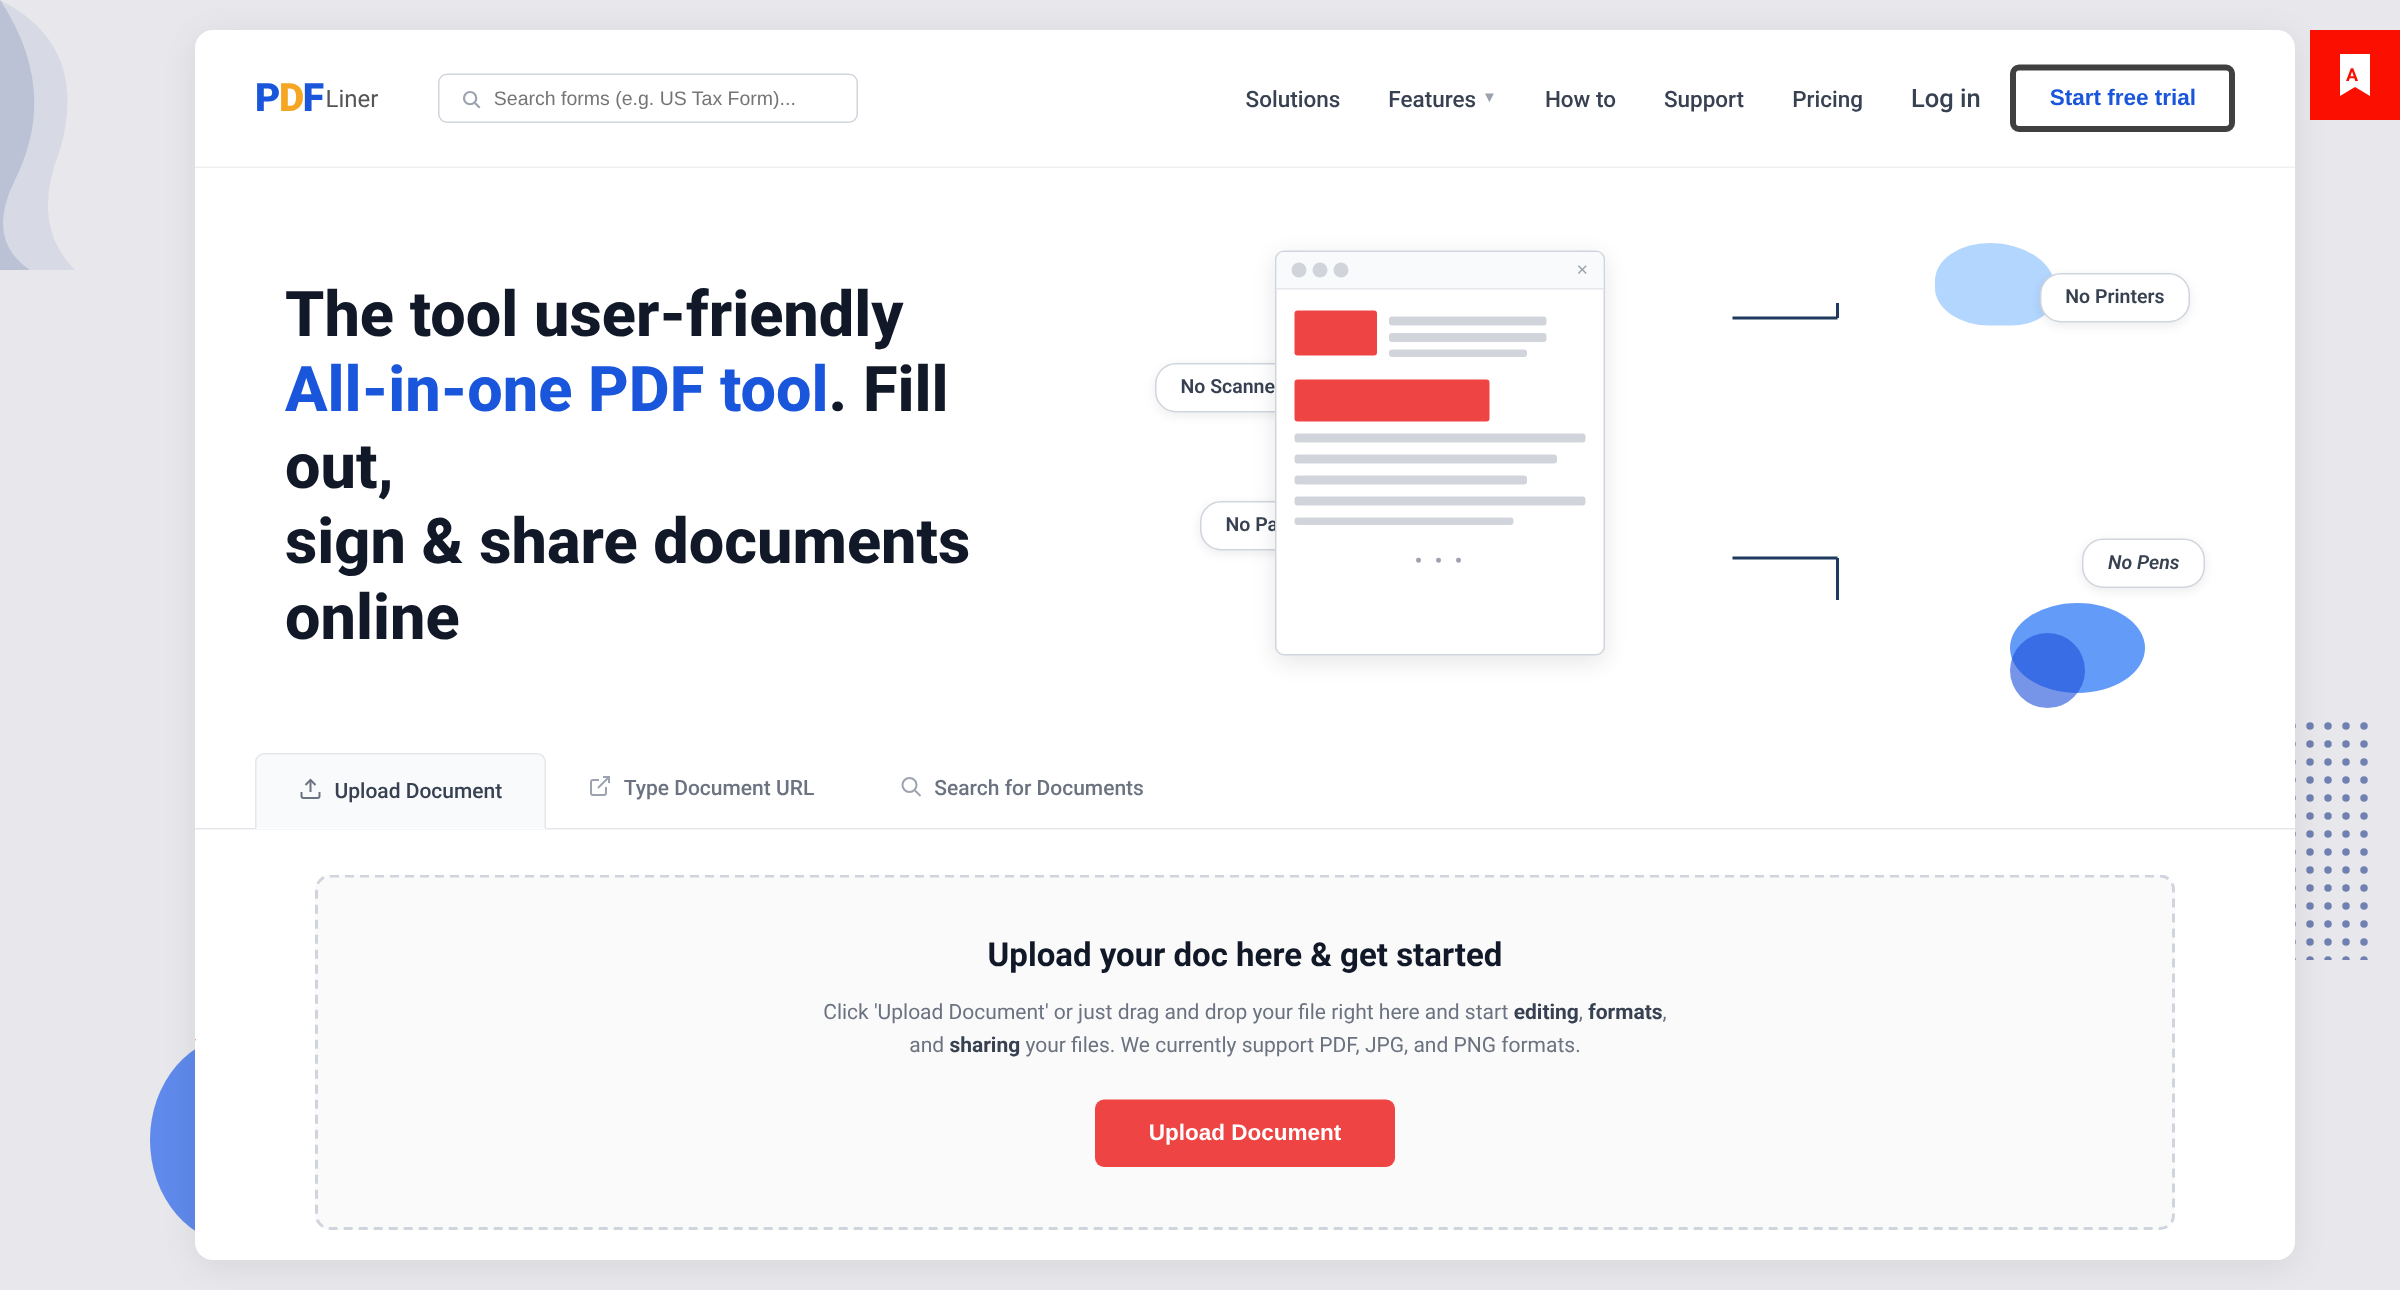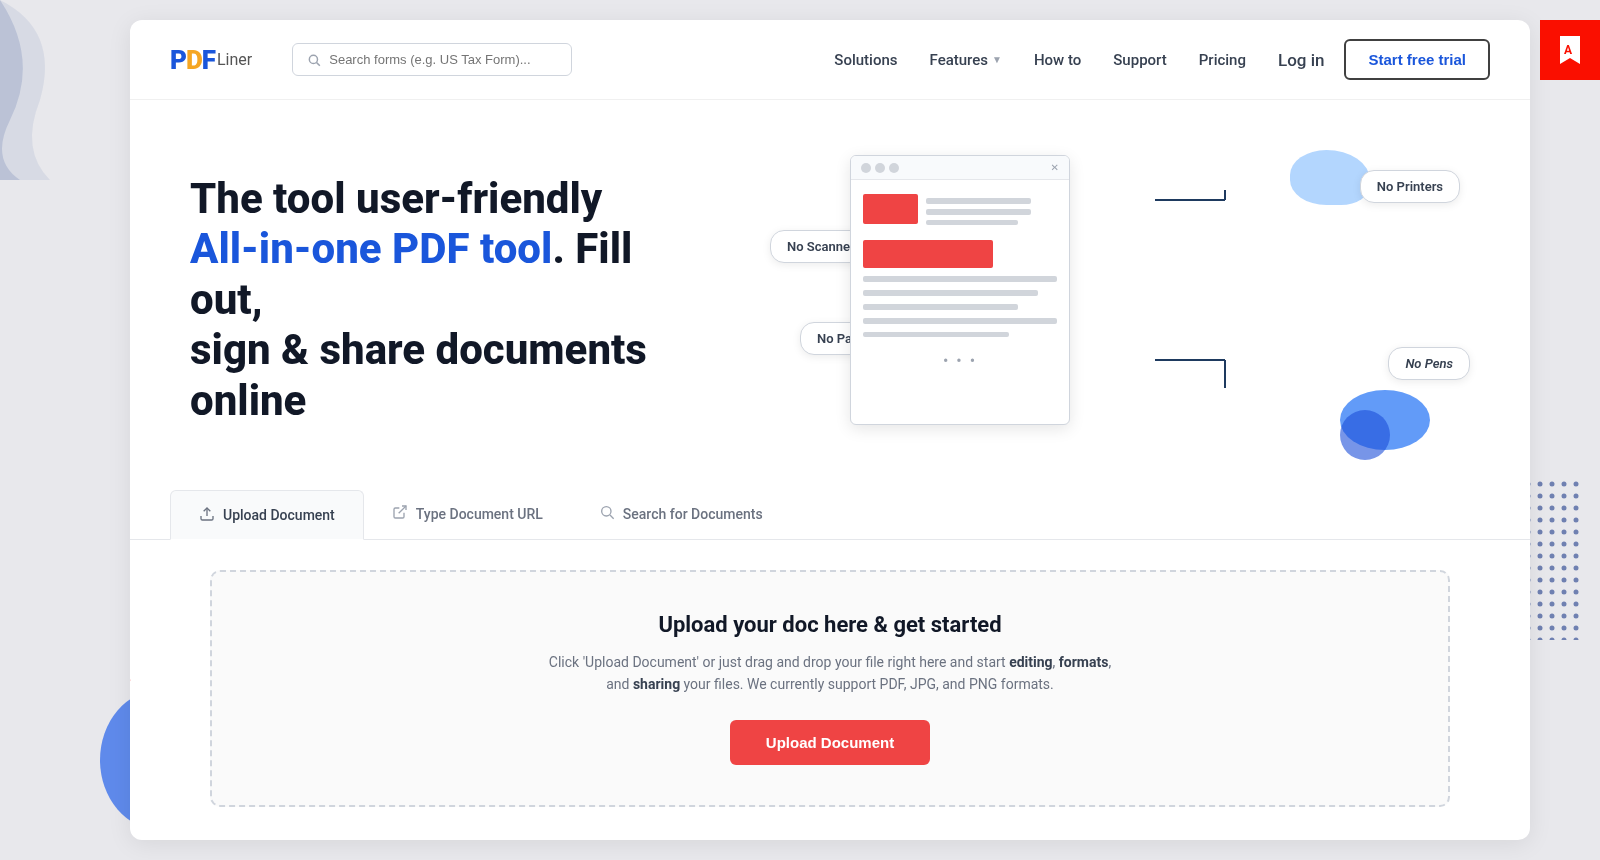--- a/index.html
+++ b/index.html
@@ -33,21 +33,21 @@
       box-shadow: 0 4px 24px rgba(0,0,0,0.08);
       overflow: hidden;
       z-index: 1;
     }
 
     
     .navbar {
       display: flex;
       align-items: center;
       padding: 0 40px;
-      height: 80px;
+      height: 92px;
       border-bottom: 1px solid #f0f0f0;
       gap: 20px;
     }
     .logo {
       display: flex;
       align-items: center;
       margin-right: 20px;
       flex-shrink: 0;
     }
     .logo-pdf {
@@ -110,21 +110,21 @@
     }
     .nav-login {
       font-size: 17px;
       color: #374151;
       font-weight: 500;
       cursor: pointer;
       padding: 8px 12px;
     }
     .nav-cta {
       background: transparent;
-      border: 2px solid #404040;
+      border: 4px solid #404040;
       color: #1a56db;
       padding: 10px 22px;
       border-radius: 6px;
       font-size: 15px;
       font-weight: 600;
       cursor: pointer;
       white-space: nowrap;
     }
 
     

